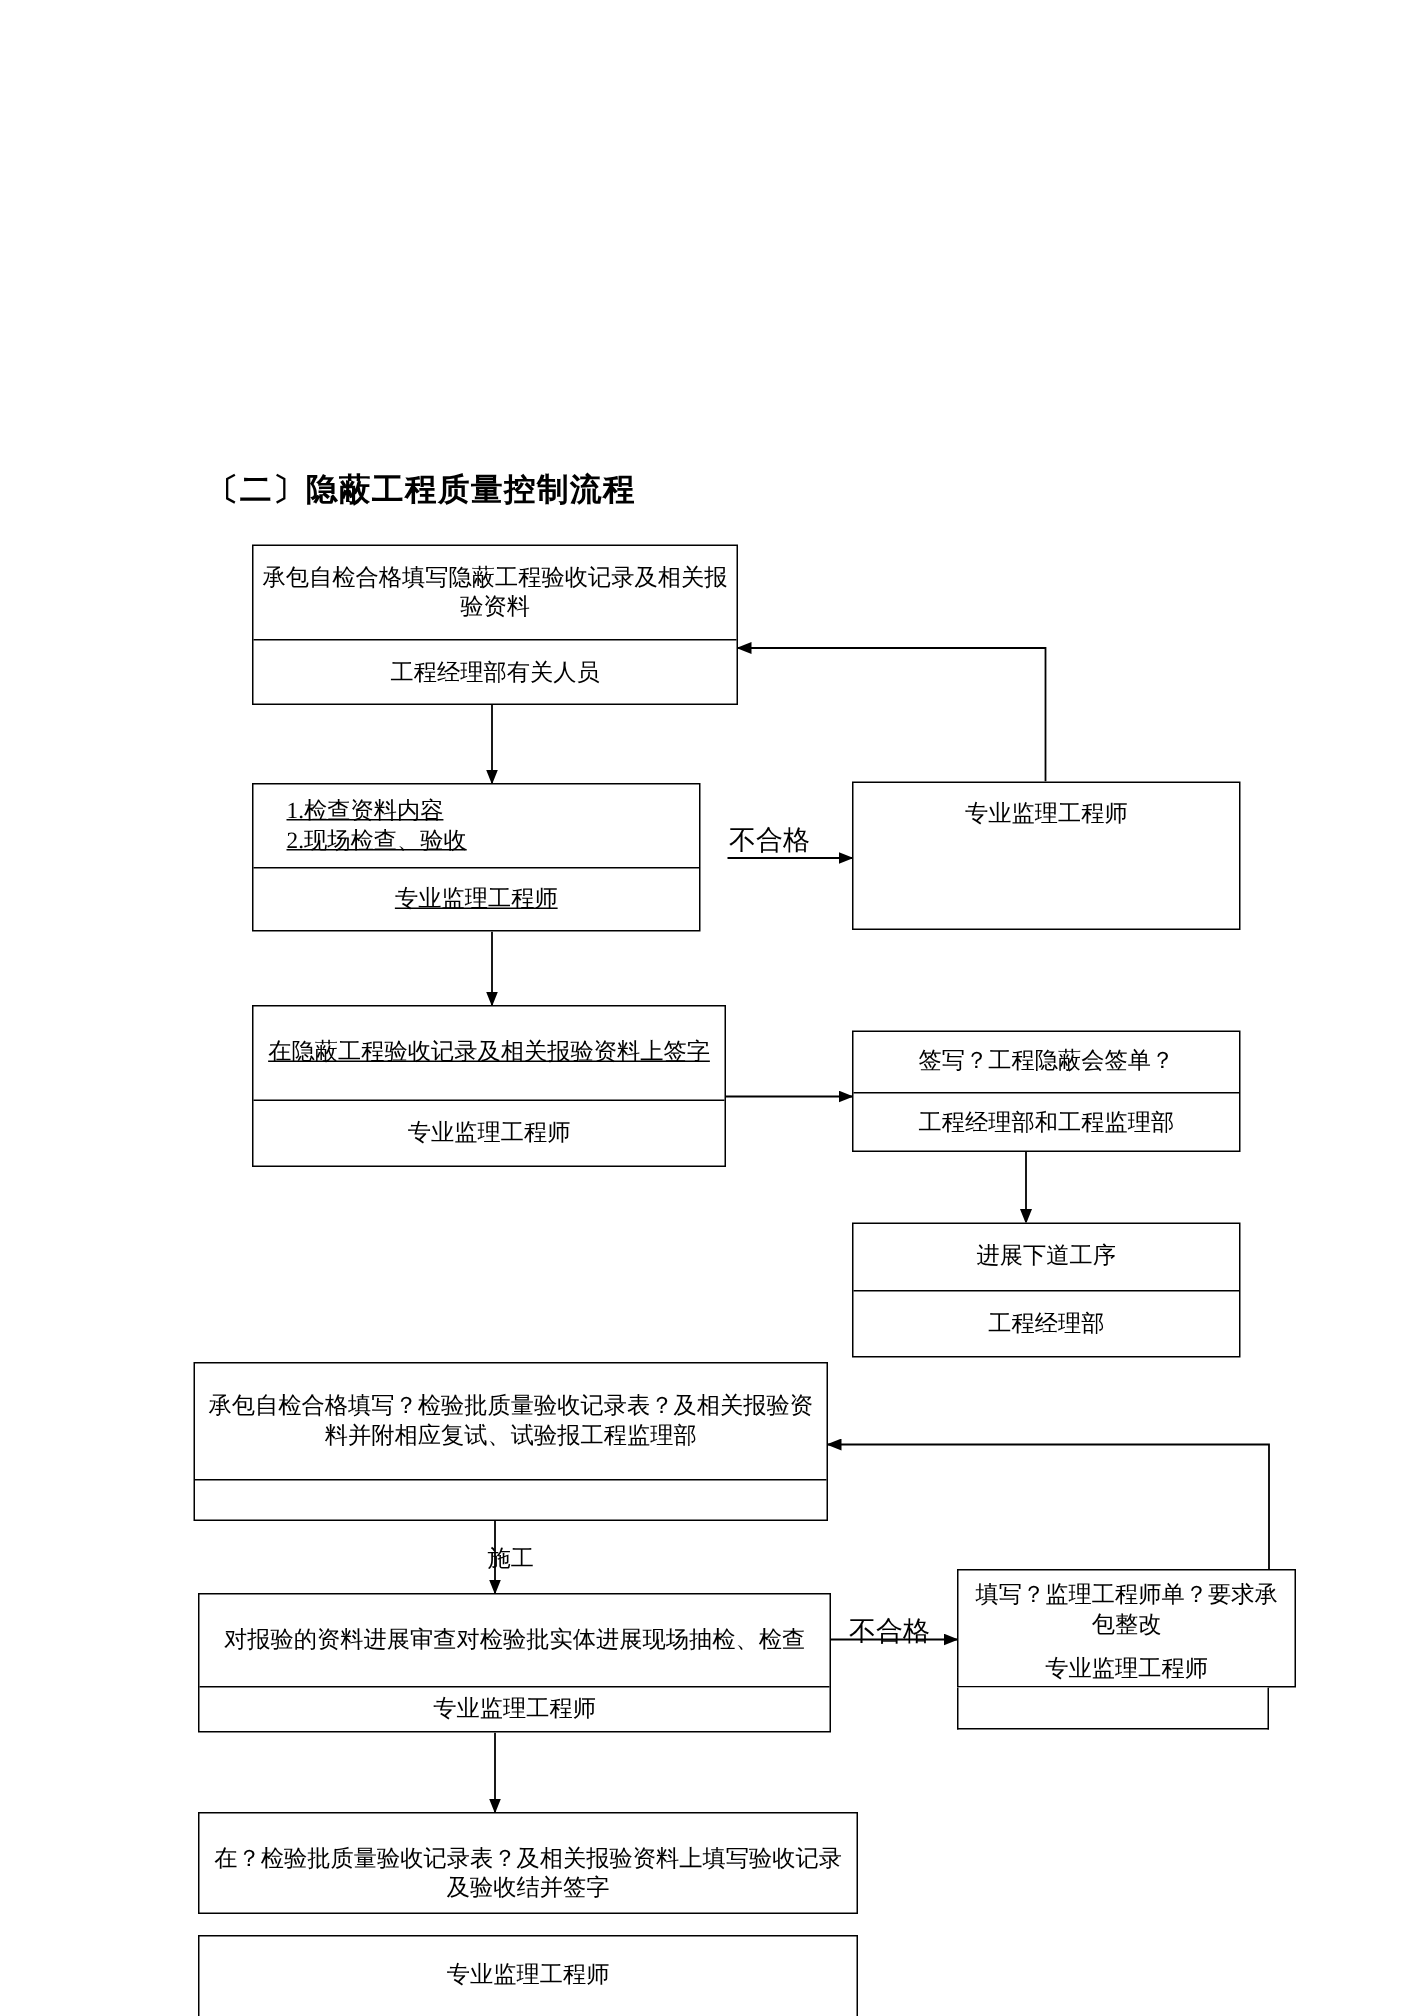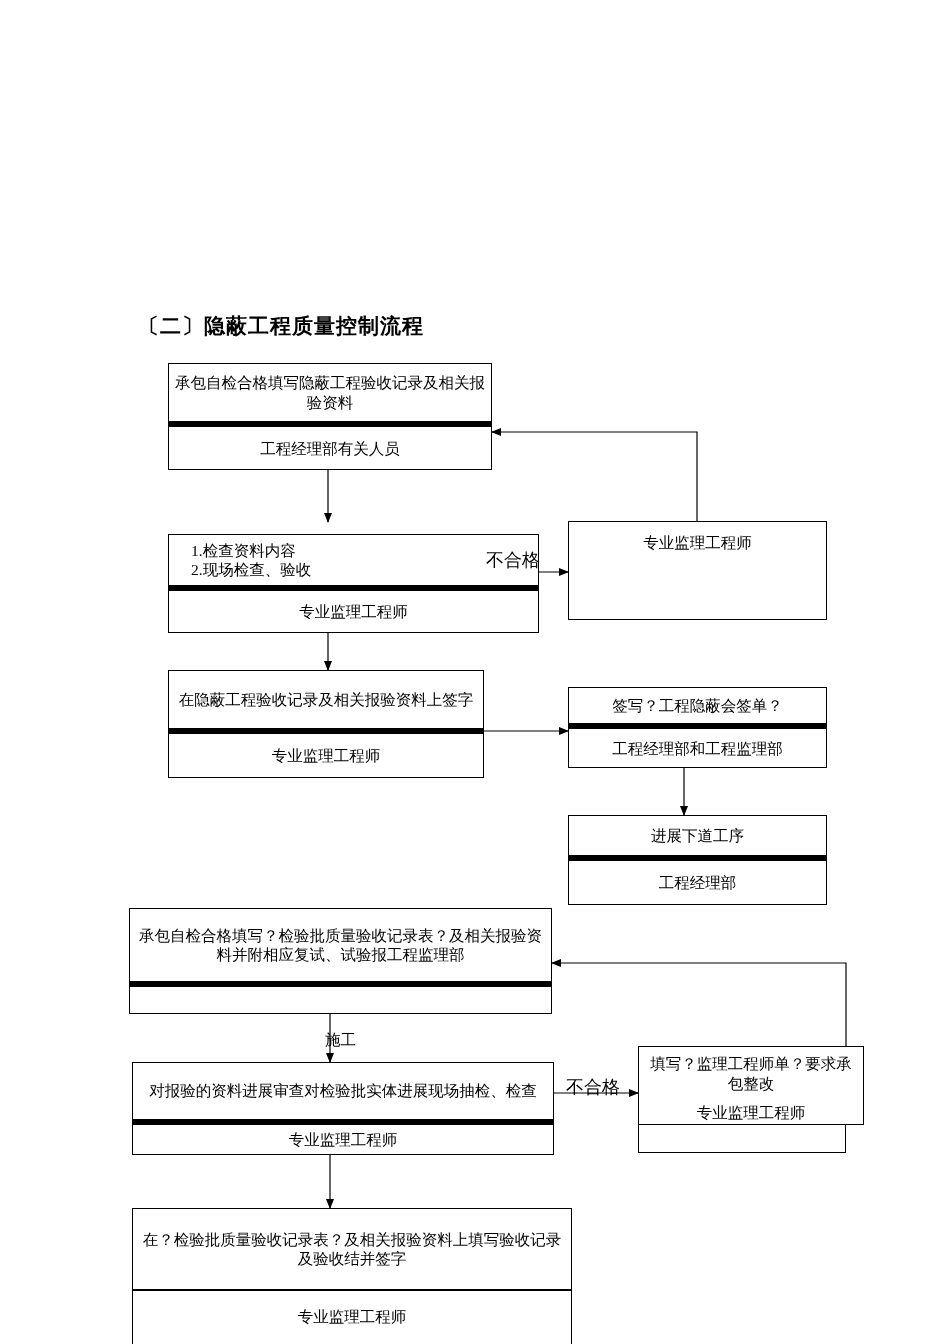--- a/index.html
+++ b/index.html
@@ -40,21 +40,21 @@
     display: flex;
     align-items: center;
     justify-content: center;
     text-align: center;
     box-sizing: border-box;
     font-size: 15.5px;
     line-height: 1.25;
     padding: 2px 6px;
   }
   .cell.top {
-    border-bottom: 6px solid #000000;
+    border-bottom: 1px solid #000000;
   }
   .cell.nb {
     border-bottom: none;
   }
   .label {
     position: absolute;
     font-size: 18px;
     white-space: nowrap;
   }
   svg.lines {
@@ -98,36 +98,36 @@
     <path d="M846,1125 L846,963 L552,963" fill="none" stroke="#000" stroke-width="1.2" marker-end="url(#arrow)"></path>
 
     <line x1="330" y1="1155" x2="330" y2="1208" stroke="#000" stroke-width="1.2" marker-end="url(#arrow)"></line>
   </svg>
 
   <div class="box" style="left:168px; top:363px; width:324px; height:107px;">
     <div class="cell top" style="height:63px;">承包自检合格填写隐蔽工程验收记录及相关报验资料</div>
     <div class="cell nb" style="height:43px;">工程经理部有关人员</div>
   </div>
 
-  <div class="box" style="left:168px; top:534px; width:371px; height:99px;">
+  <div class="box" style="left:168px; top:522px; width:299px; height:99px;text-decoration:underline;">
     <div class="cell top" style="height:56px; flex-direction:column; align-items:flex-start; justify-content:center; padding-left:22px; text-align:left;">
       <span>1.检查资料内容</span>
       <span>2.现场检查、验收</span>
     </div>
     <div class="cell nb" style="height:42px;">专业监理工程师</div>
   </div>
 
   <div class="label" style="left:486px; top:548px;">不合格</div>
 
   <div class="box" style="left:568px; top:521px; width:259px; height:99px;">
     <div class="cell nb" style="height:42px;">专业监理工程师</div>
   </div>
 
   <div class="box" style="left:168px; top:670px; width:316px; height:108px;">
-    <div class="cell top" style="height:63px;">在隐蔽工程验收记录及相关报验资料上签字</div>
+    <div class="cell top" style="height:63px;text-decoration:underline;">在隐蔽工程验收记录及相关报验资料上签字</div>
     <div class="cell nb" style="height:44px;">专业监理工程师</div>
   </div>
 
   <div class="box" style="left:568px; top:687px; width:259px; height:81px;">
     <div class="cell top" style="height:41px;text-align:right;">签写？工程隐蔽会签单？</div>
     <div class="cell nb" style="height:39px;">工程经理部和工程监理部</div>
   </div>
 
   <div class="box" style="left:568px; top:815px; width:259px; height:90px;">
     <div class="cell top" style="height:45px;">进展下道工序</div>
@@ -145,20 +145,20 @@
   </div>
 
   <div class="label" style="left:566px; top:1075px;">不合格</div>
 
   <div class="box" style="left:638px; top:1046px; width:226px; height:79px;">
     <div class="cell nb" style="height:53px;">填写？监理工程师单？要求承包整改</div>
     <div class="cell nb" style="height:25px;">专业监理工程师</div>
   </div>
   <div class="box" style="left:638px; top:1125px; width:208px; height:28px; border-top:none;"></div>
 
-  <div class="box" style="left:132px; top:1208px; width:440px; height:82px;">
+  <div class="box" style="left:132px; top:1208px; width:440px; height:68px;">
     <div class="cell nb" style="height:80px;">在？检验批质量验收记录表？及相关报验资料上填写验收记录及验收结并签字</div>
   </div>
   <div class="box" style="left:132px; top:1290px; width:440px; height:54px; border-top:1px solid #000; border-bottom:none;">
     <div class="cell nb" style="height:52px;">专业监理工程师</div>
   </div>
 
 </div>
 
 </body></html>

